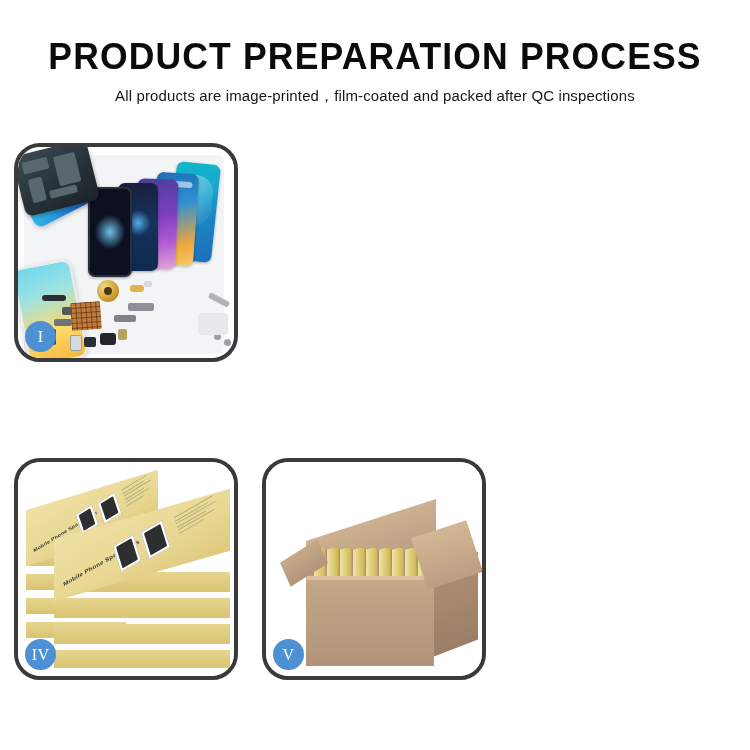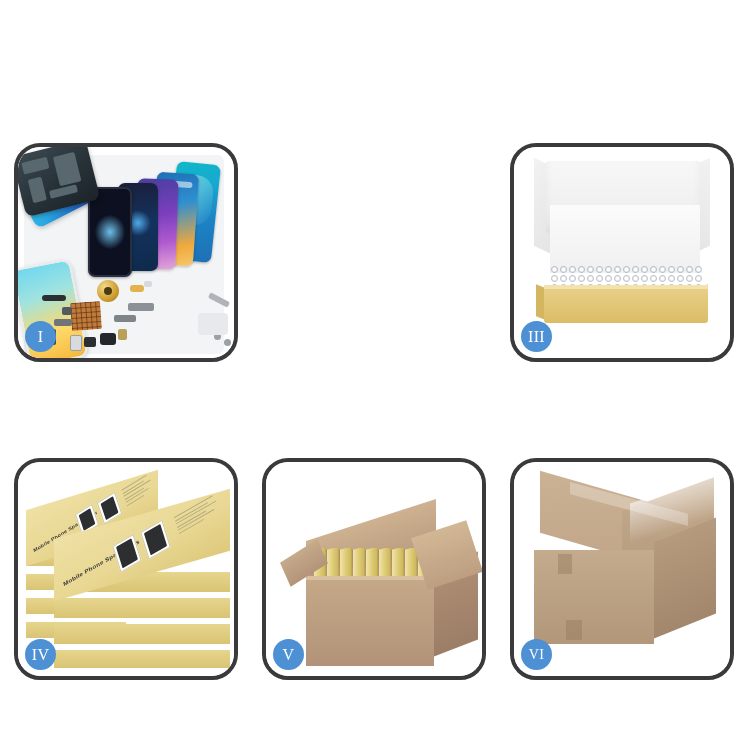--- a/index.html
+++ b/index.html
@@ -206,20 +206,24 @@
   .c6tab1{position:absolute;left:28px;top:62px;width:14px;height:20px;background:rgba(120,95,70,.28);}
   .c6tab2{position:absolute;left:36px;top:128px;width:16px;height:20px;background:rgba(120,95,70,.25);}
   .c6glow{position:absolute;left:100px;top:-4px;width:96px;height:40px;
         background:linear-gradient(180deg,rgba(255,255,255,.55),rgba(255,255,255,0));transform:skewY(-18deg);}
 </style>
 </head>
 <body>
 
 <div class="page">
 
+  <div class="header">
+    <div class="title">PRODUCT PREPARATION PROCESS</div>
+    <div class="subtitle">All products are image-printed，film-coated and packed after QC inspections</div>
+  </div>
 
   <div class="grid">
 
     <div class="panel r1 c1">
       <div class="stage">
         <div class="p1bg"></div>
         <div class="ph blueback"></div>
         <div class="ph fan5"></div>
         <div class="ph fan4"></div>
         <div class="ph fan3"></div>
@@ -248,34 +252,20 @@
         <div class="prt s12"></div>
         <div class="prt s13"></div>
         <div class="prt s14"></div>
         <div class="prt s15"></div>
         <div class="prt s16"></div>
       </div>
       <div class="badge">I</div>
     </div>
 
 
-    <div class="panel r1 c3">
-      <div class="stage">
-        <div class="lidbackL"></div>
-        <div class="lidbackR"></div>
-        <div class="lidback"></div>
-        <div class="innerwhite"></div>
-        <div class="bwfill"></div>
-        <div class="boxsideL"></div>
-        <div class="boxsideR"></div>
-        <div class="boxlip"></div>
-        <div class="boxfront"></div>
-      </div>
-      <div class="badge">III</div>
-    </div>
 
     <div class="panel r2 c1">
       <div class="stage">
         <div class="stackwrap">
 
           <div class="front-face" style="left:0px;top:74px;width:100px;height:16px;"></div>
           <div class="front-face" style="left:0px;top:98px;width:100px;height:16px;"></div>
           <div class="front-face" style="left:0px;top:122px;width:100px;height:16px;"></div>
           <div class="front-face" style="left:0px;top:146px;width:100px;height:16px;"></div>
 
@@ -346,30 +336,15 @@
           <div class="cvlip"></div>
           <div class="cvfront"></div>
           <div class="cvside"></div>
           <div class="cvflapLeft"></div>
           <div class="cvflapRight"></div>
         </div>
       </div>
       <div class="badge">V</div>
     </div>
 
-    <div class="panel r2 c3">
-      <div class="stage">
-        <div class="cartonVI">
-          <div class="c6top"></div>
-          <div class="c6topB"></div>
-          <div class="c6glow"></div>
-          <div class="c6tape"></div>
-          <div class="c6front"></div>
-          <div class="c6side"></div>
-          <div class="c6tab1"></div>
-          <div class="c6tab2"></div>
-        </div>
-      </div>
-      <div class="badge wide">VI</div>
-    </div>
 
   </div>
 </div>
 
 </body></html>

